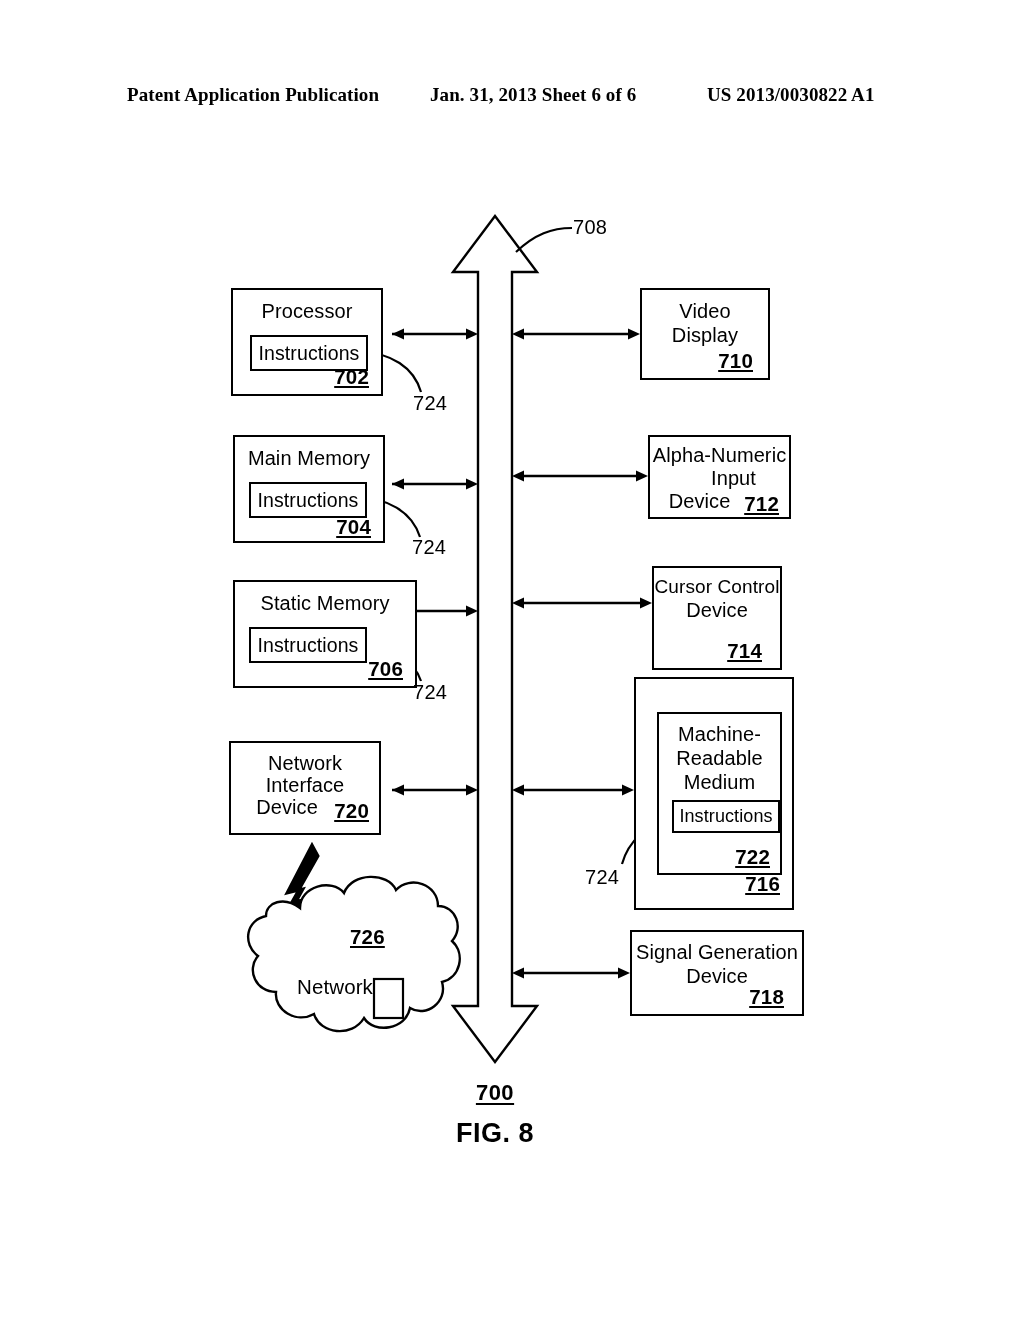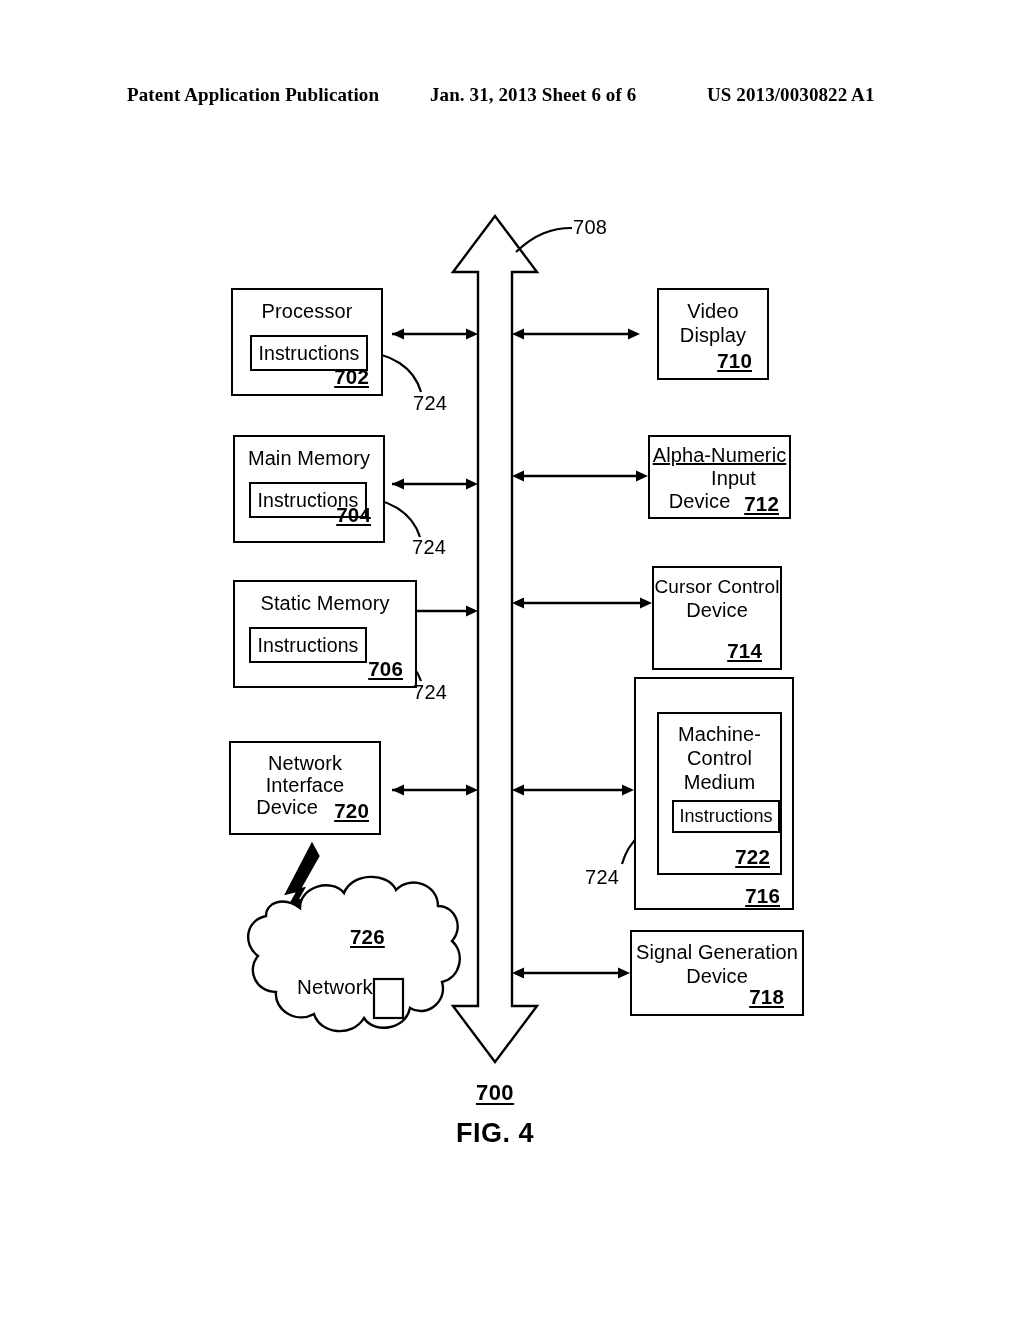--- a/index.html
+++ b/index.html
@@ -234,21 +234,21 @@
     </div>
     <div class="ref" style="right:12px; bottom:5px;">702</div>
   </div>
   <div class="leader-num" style="left:413px; top:392px;">724</div>
 
   <div class="box" style="left:233px; top:435px; width:152px; height:108px;">
     <div class="btitle" style="top:9px;">Main Memory</div>
     <div class="box-inner" style="left:14px; top:45px; width:118px; height:36px;">
       <span class="inst-label">Instructions</span>
     </div>
-    <div class="ref" style="right:12px; bottom:14px;">704</div>
+    <div class="ref" style="right:12px; bottom:2px;">704</div>
   </div>
   <div class="leader-num" style="left:412px; top:536px;">724</div>
 
   <div class="box" style="left:233px; top:580px; width:184px; height:108px;">
     <div class="btitle" style="top:9px;">Static Memory</div>
     <div class="box-inner" style="left:14px; top:45px; width:118px; height:36px;">
       <span class="inst-label">Instructions</span>
     </div>
     <div class="ref" style="right:12px; bottom:5px;">706</div>
   </div>
@@ -257,58 +257,58 @@
   <div class="box" style="left:229px; top:741px; width:152px; height:94px;">
     <div class="btitle" style="top:8px;">Network</div>
     <div class="btitle" style="top:30px;">Interface</div>
     <div class="btitle" style="top:52px; text-align:center; padding-right:36px;">Device</div>
     <div class="ref" style="right:10px; top:56px;">720</div>
   </div>
 
   <div class="ref" style="left:350px; top:925px;">726</div>
   <div class="cloud-text" style="left:285px; top:975px; width:100px;">Network</div>
 
-  <div class="box" style="left:657px; top:288px; width:112px; height:92px;">
+  <div class="box" style="left:640px; top:288px; width:130px; height:92px;">
     <div class="btitle" style="top:9px;">Video</div>
     <div class="btitle" style="top:33px;">Display</div>
     <div class="ref" style="right:15px; bottom:5px;">710</div>
   </div>
 
   <div class="box" style="left:648px; top:435px; width:143px; height:84px;">
-    <div class="btitle" style="top:6px;text-decoration:underline;">Alpha-Numeric</div>
+    <div class="btitle" style="top:6px;">Alpha-Numeric</div>
     <div class="btitle" style="top:29px;margin-left:28px;">Input</div>
     <div class="btitle" style="top:52px; padding-right:40px;">Device</div>
     <div class="ref" style="right:10px; top:55px;">712</div>
   </div>
 
   <div class="box" style="left:652px; top:566px; width:130px; height:104px;">
     <div class="btitle" style="top:6px; font-size:19px;">Cursor Control</div>
     <div class="btitle" style="top:30px;">Device</div>
     <div class="ref" style="right:18px; bottom:5px;">714</div>
   </div>
 
   <div class="box" style="left:634px; top:677px; width:160px; height:233px;">
 
     <div class="box-inner" style="left:21px; top:33px; width:125px; height:163px; display:block;">
       <div class="btitle" style="top:8px;">Machine-</div>
-      <div class="btitle" style="top:32px;">Control</div>
+      <div class="btitle" style="top:32px;">Readable</div>
       <div class="btitle" style="top:56px;">Medium</div>
       <div class="box-inner" style="left:13px; top:86px; width:108px; height:33px;">
         <span class="inst-label" style="font-size:18px;">Instructions</span>
       </div>
       <div class="ref" style="right:10px; bottom:4px;margin-top:48px;">722</div>
     </div>
-    <div class="ref" style="right:12px; bottom:0;">716</div>
+    <div class="ref" style="right:12px; bottom:12px;">716</div>
   </div>
   <div class="leader-num" style="left:585px; top:866px;">724</div>
 
   <div class="box" style="left:630px; top:930px; width:174px; height:86px;">
     <div class="btitle" style="top:8px;">Signal Generation</div>
     <div class="btitle" style="top:32px;">Device</div>
     <div class="ref" style="right:18px; bottom:5px;">718</div>
   </div>
 
   <div class="leader-num" style="left:573px; top:216px;">708</div>
 
   <div class="fig-ref" style="left:435px; top:1080px; width:120px;">700</div>
-  <div class="fig-caption" style="left:420px; top:1118px; width:150px;">FIG. 4</div>
+  <div class="fig-caption" style="left:420px; top:1118px; width:150px;">FIG. 8</div>
 
 </div>
 
 </body></html>

